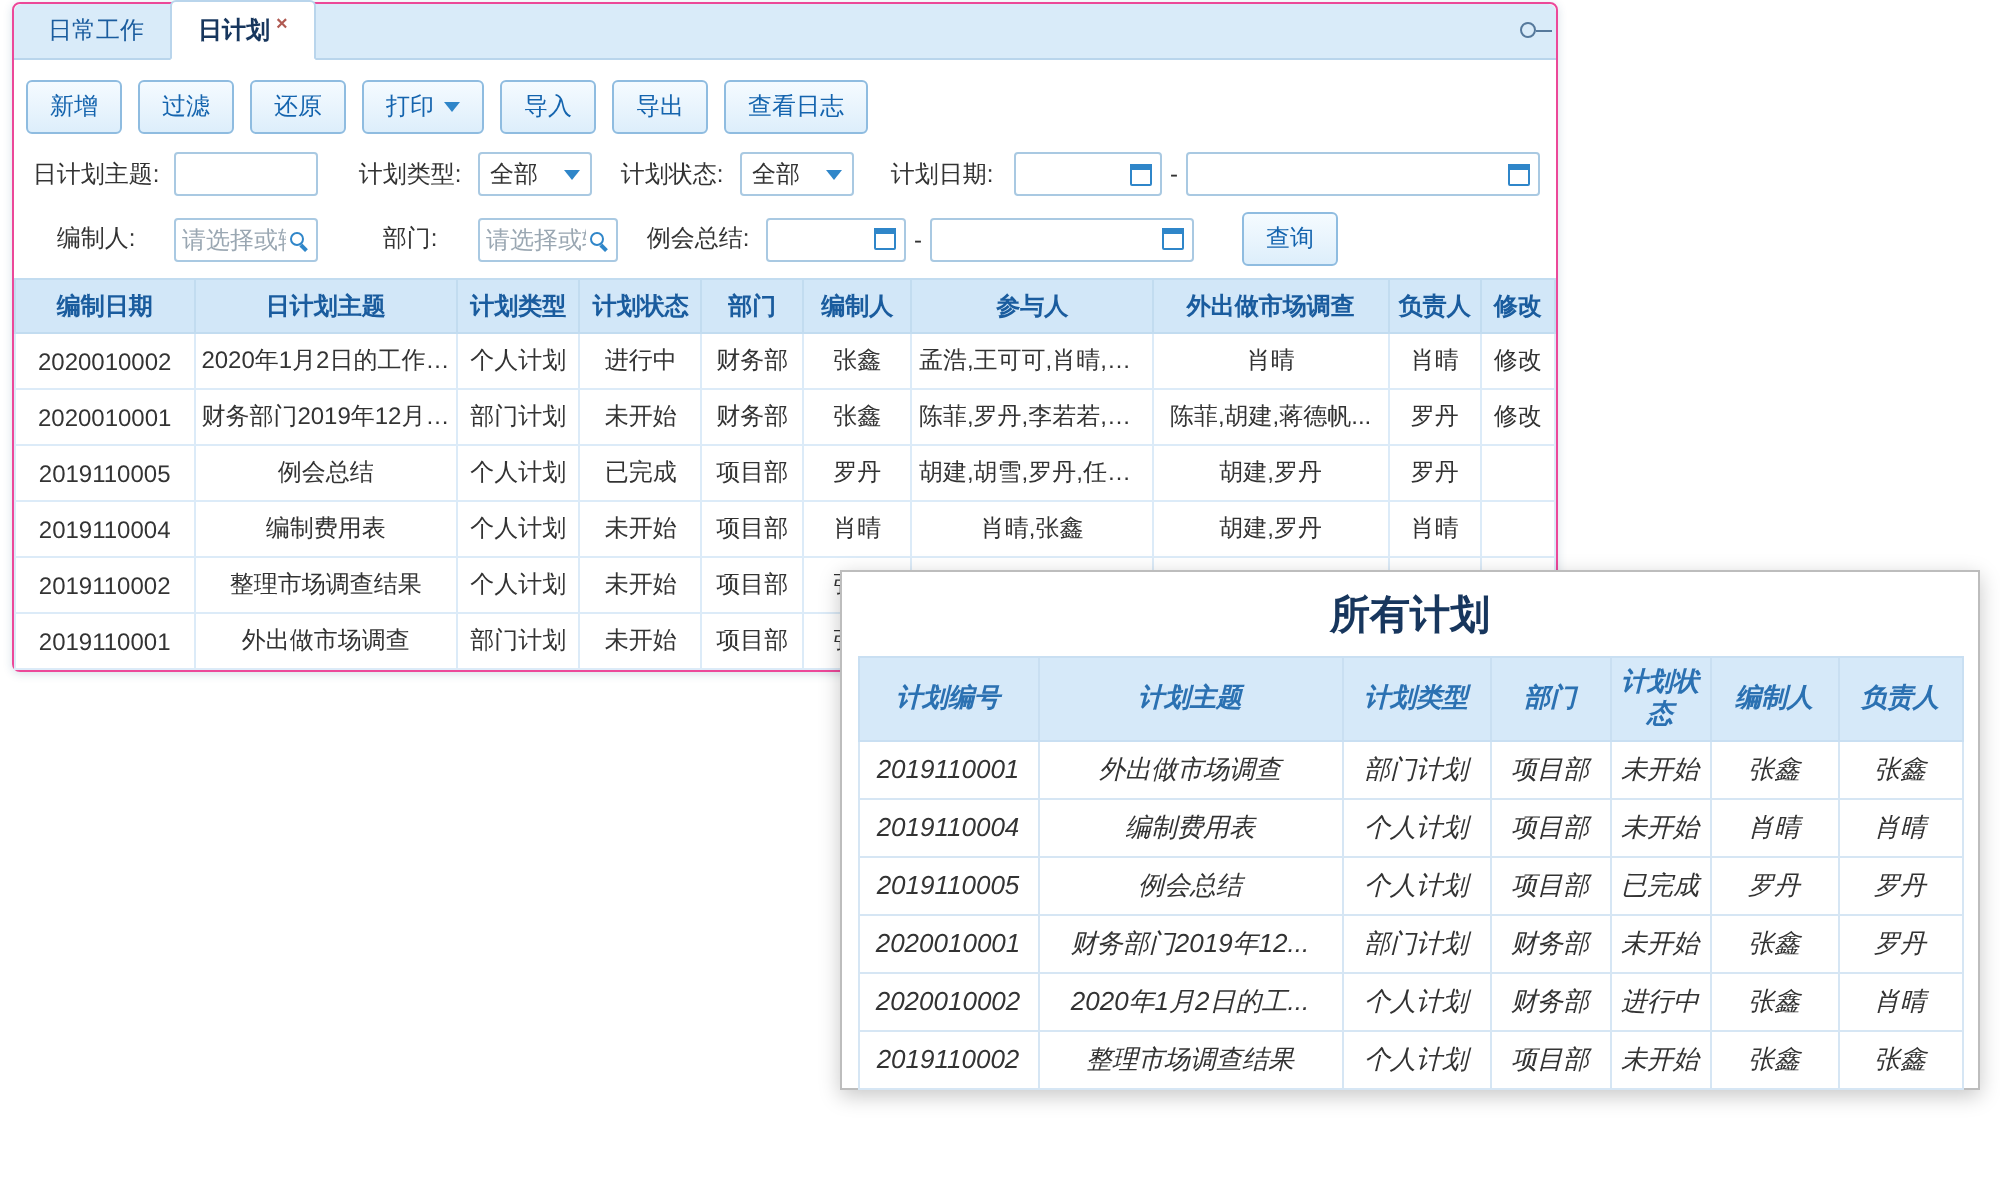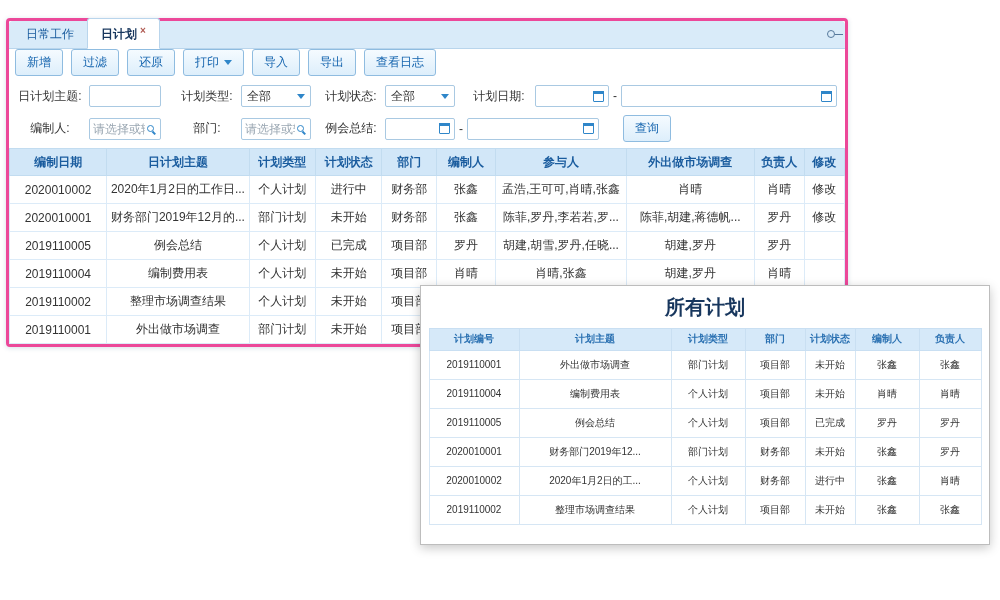--- a/index.html
+++ b/index.html
@@ -1,34 +1,34 @@
 <!DOCTYPE html>
 <html><head>
 <meta charset="utf-8">
 <style>
   * { box-sizing: border-box; margin: 0; padding: 0; }
   html,body { width:1000px; height:600px; background:#fff; overflow:hidden;
     font-family:"Liberation Sans","DejaVu Sans",sans-serif; }
 
   
-  .main-panel { position:absolute; left:6px; top:18px; width:842px; background:#fff;
-    border:3px solid #ec4899; border-radius:4px; box-shadow:0 1px 5px rgba(30,80,130,.18); z-index:1; }
+  .main-panel { position:absolute; left:6px; top:1px; width:773px; background:#fff;
+    border:1px solid #ec4899; border-radius:4px; box-shadow:0 1px 5px rgba(30,80,130,.18); z-index:1; }
 
   .tabbar { height:28px; background:#d9ebf9; border-bottom:1px solid #b9d5ec;
     display:flex; align-items:flex-end; padding:0 4px; position:relative; border-radius:4px 4px 0 0; }
   .tab { padding:6px 13px 5px; font-size:12px; color:#1a5c9e; cursor:pointer;
     border-radius:3px 3px 0 0; white-space:nowrap; }
   .tab.active { background:#fff; border:1px solid #b9d5ec; border-bottom-color:#fff;
     margin-bottom:-1px; font-weight:bold; color:#17365d; }
   .tab-close { color:#b05a52; font-size:10px; margin-left:3px; vertical-align:4px; cursor:pointer; }
   .icon-key { position:absolute; right:10px; top:9px; width:8px; height:8px;
     border:1.5px solid #56799c; border-radius:50%; cursor:pointer; }
   .icon-key::after { content:""; position:absolute; width:8px; height:1.5px; background:#56799c; left:7px; top:2.5px; }
 
-  .toolbar { display:flex; gap:8px; padding:0 6px 5px; align-items:center; }
+  .toolbar { display:flex; gap:8px; padding:10px 6px 5px; align-items:center; }
   .btn { background:linear-gradient(#f5fbff,#ddeefb); border:1px solid #8fbce0; border-radius:3px;
     color:#1464ae; font-size:12px; padding:4px 11px; cursor:pointer; display:flex; align-items:center; gap:5px;
     font-family:inherit; white-space:nowrap; }
   .icon-caret { width:0; height:0; border-left:4px solid transparent; border-right:4px solid transparent;
     border-top:5px solid #2f86c9; display:inline-block; }
 
   .filter-row { display:flex; align-items:center; padding:4px 8px 4px 6px; font-size:12px; color:#333; }
   .flabel { text-align:center; white-space:nowrap; color:#333; flex:none; }
   .text-input, .iw { height:22px; border:1px solid #a9c9e2; border-radius:2px; background:#fff; }
   .text-input { font-size:12px; padding:0 4px; color:#333; font-family:inherit; }
@@ -50,21 +50,21 @@
   .grid th { background:#d2e7f8; color:#1a5c9e; font-weight:bold; border:1px solid #c2dcf0;
     height:27px; padding:0 2px; overflow:hidden; white-space:nowrap; }
   .grid td { border:1px solid #dcebf8; height:28px; text-align:center; color:#333;
     overflow:hidden; white-space:nowrap; text-overflow:ellipsis; padding:0 3px; }
   .cell-link { color:#0b6bc2; cursor:pointer; }
 
   
   .popup { position:absolute; left:420px; top:285px; width:570px; height:260px; background:#fff;
     border:1px solid #bdbdbd; box-shadow:0 3px 10px rgba(0,0,0,.22); z-index:2; padding-top:8px; }
   .popup-title { text-align:center; font-size:20px; font-weight:bold; color:#17365d; margin-bottom:7px; }
-  table.pgrid { border-collapse:collapse; table-layout:fixed; width:552px; margin:0 auto; font-size:10px; }
+  table.pgrid { border-collapse:collapse; table-layout:fixed; width:552px; margin:0 auto; font-size:13px;font-style:italic; }
   .pgrid th { background:#d6e9f9; color:#2b71b2; font-weight:bold; border:1px solid #c9dff2;
     padding:4px 2px; line-height:1.25; }
   .pgrid td { border:1px solid #d6e6f4; height:29px; text-align:center; color:#333;
     overflow:hidden; white-space:nowrap; text-overflow:ellipsis; padding:0 3px; }
 
   
   .w-l1{width:70px}.w-l2{width:60px;margin-left:16px}.w-l3{width:60px;margin-left:10px}.w-l4{width:64px;margin-left:12px}
   .ml4{margin-left:4px}
 </style>
 </head>

